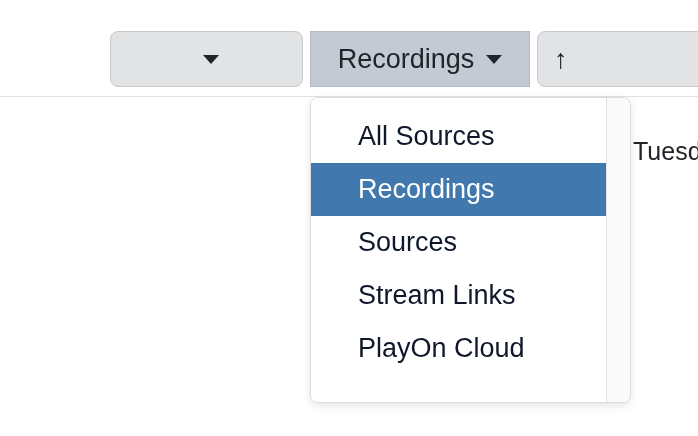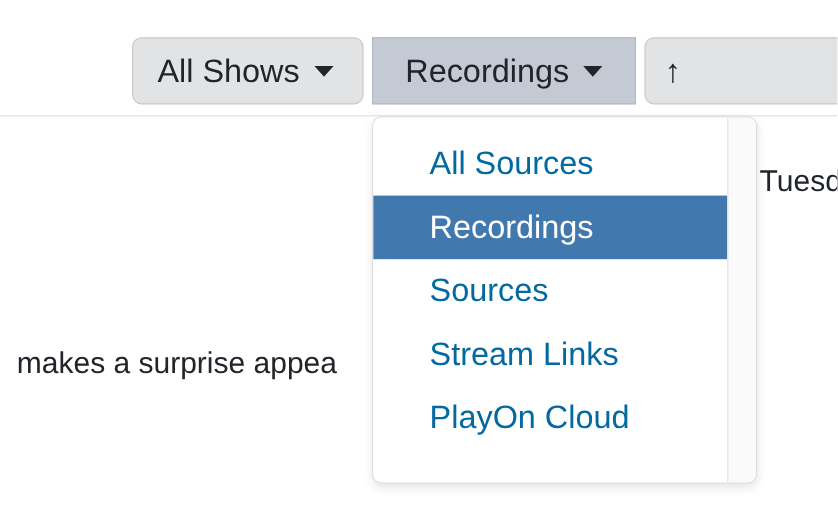--- a/index.html
+++ b/index.html
@@ -133,21 +133,21 @@
     box-sizing: border-box;
     background: #ffffff;
   }
   .menu-item {
     height: 53px;
     display: flex;
     align-items: center;
     padding-left: 47px;
     box-sizing: border-box;
     font-size: 27px;
-    color: #0369a1;
+    color: #0f172a;
     white-space: nowrap;
     cursor: pointer;
     user-select: none;
   }
   .menu-item.selected {
     background: #4178ae;
     color: #ffffff;
   }
   #dropdown-scrollbar {
     position: absolute;
@@ -160,26 +160,24 @@
     cursor: pointer;
   }
 </style>
 </head>
 <body>
 
 <div id="app">
 
   <div class="bg-text" id="bg-date-text">Tuesd</div>
 
-  <div class="bg-text" id="bg-desc-text">makes a surprise appea</div>
 
   <div id="toolbar">
 
     <div class="tb-btn" id="btn-all-shows">
-      <span>All Shows</span>
       <span class="caret"></span>
     </div>
 
     <div class="tb-btn" id="btn-recordings">
       <span>Recordings</span>
       <span class="caret"></span>
     </div>
 
     <div class="tb-btn" id="btn-date-added">
       <span class="arrow-up">↑</span>

